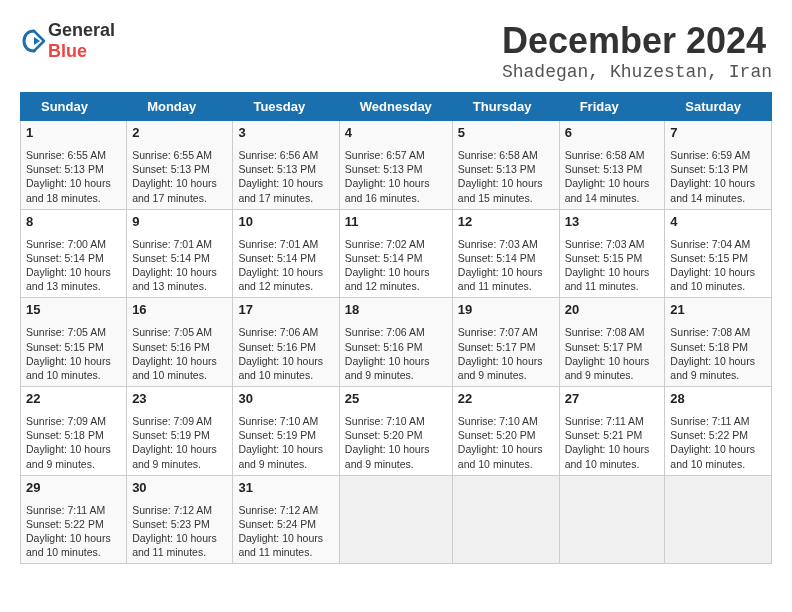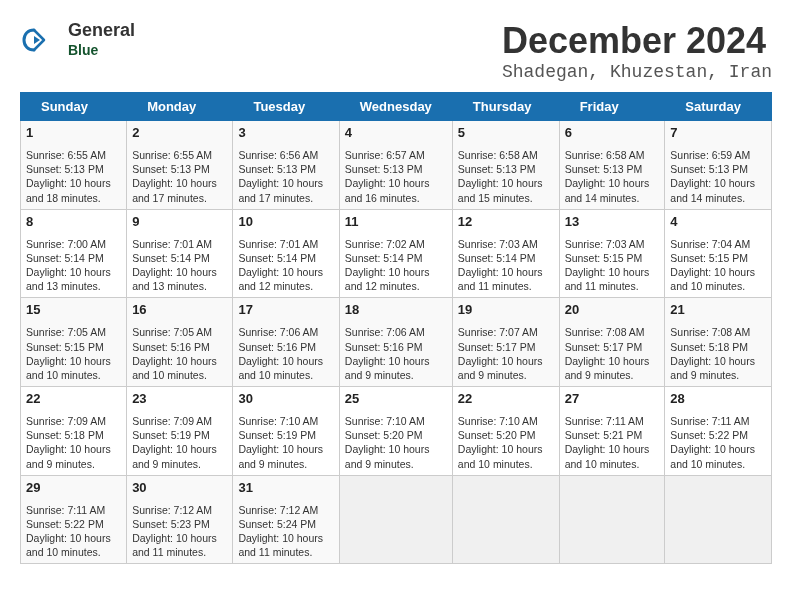--- a/index.html
+++ b/index.html
@@ -12,31 +12,31 @@
     }
     .header {
       display: flex;
       justify-content: space-between;
       align-items: flex-start;
       margin-bottom: 10px;
     }
     .logo {
       display: flex;
       align-items: center;
-      gap: 20px;
+      gap: 0;
     }
     .logo-text-general {
       font-size: 18px;
       font-weight: bold;
       color: #333;
     }
     .logo-text-blue {
-      font-size: 14px;
-      font-weight: bold;
-      color: #14532d;
+      font-size: 18px;
+      font-weight: bold;
+      color: #ef4444;
     }
     .logo-icon {
       width: 28px;
       height: 28px;
     }
     .title-block {
       text-align: left;
     }
     .month-title {
       font-size: 36px;

